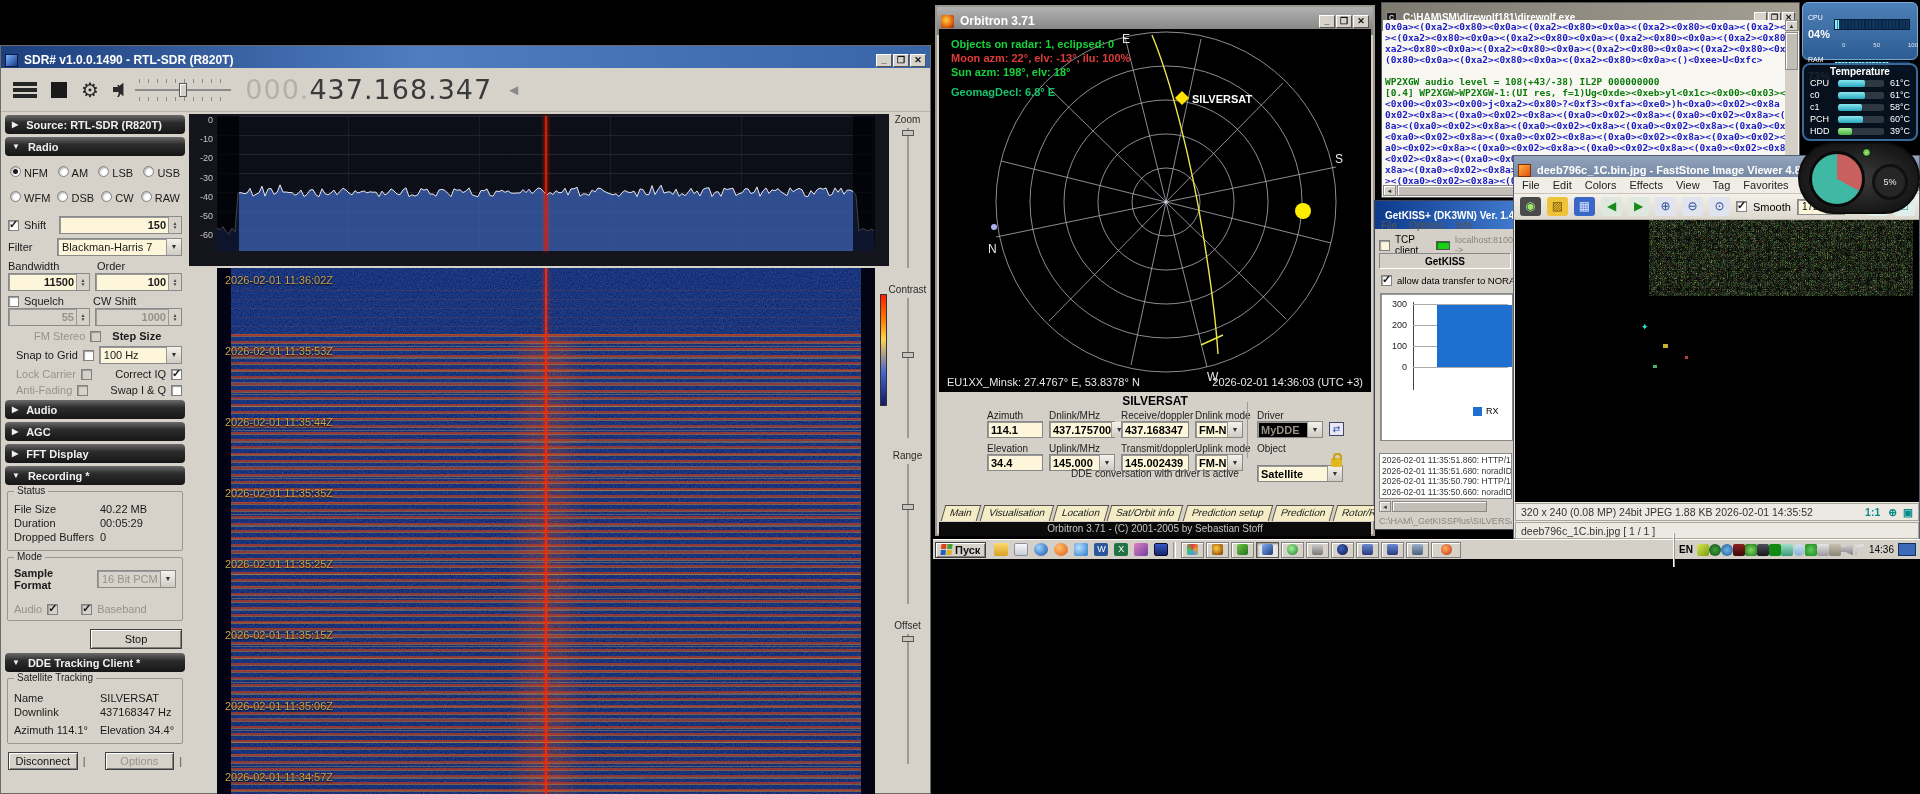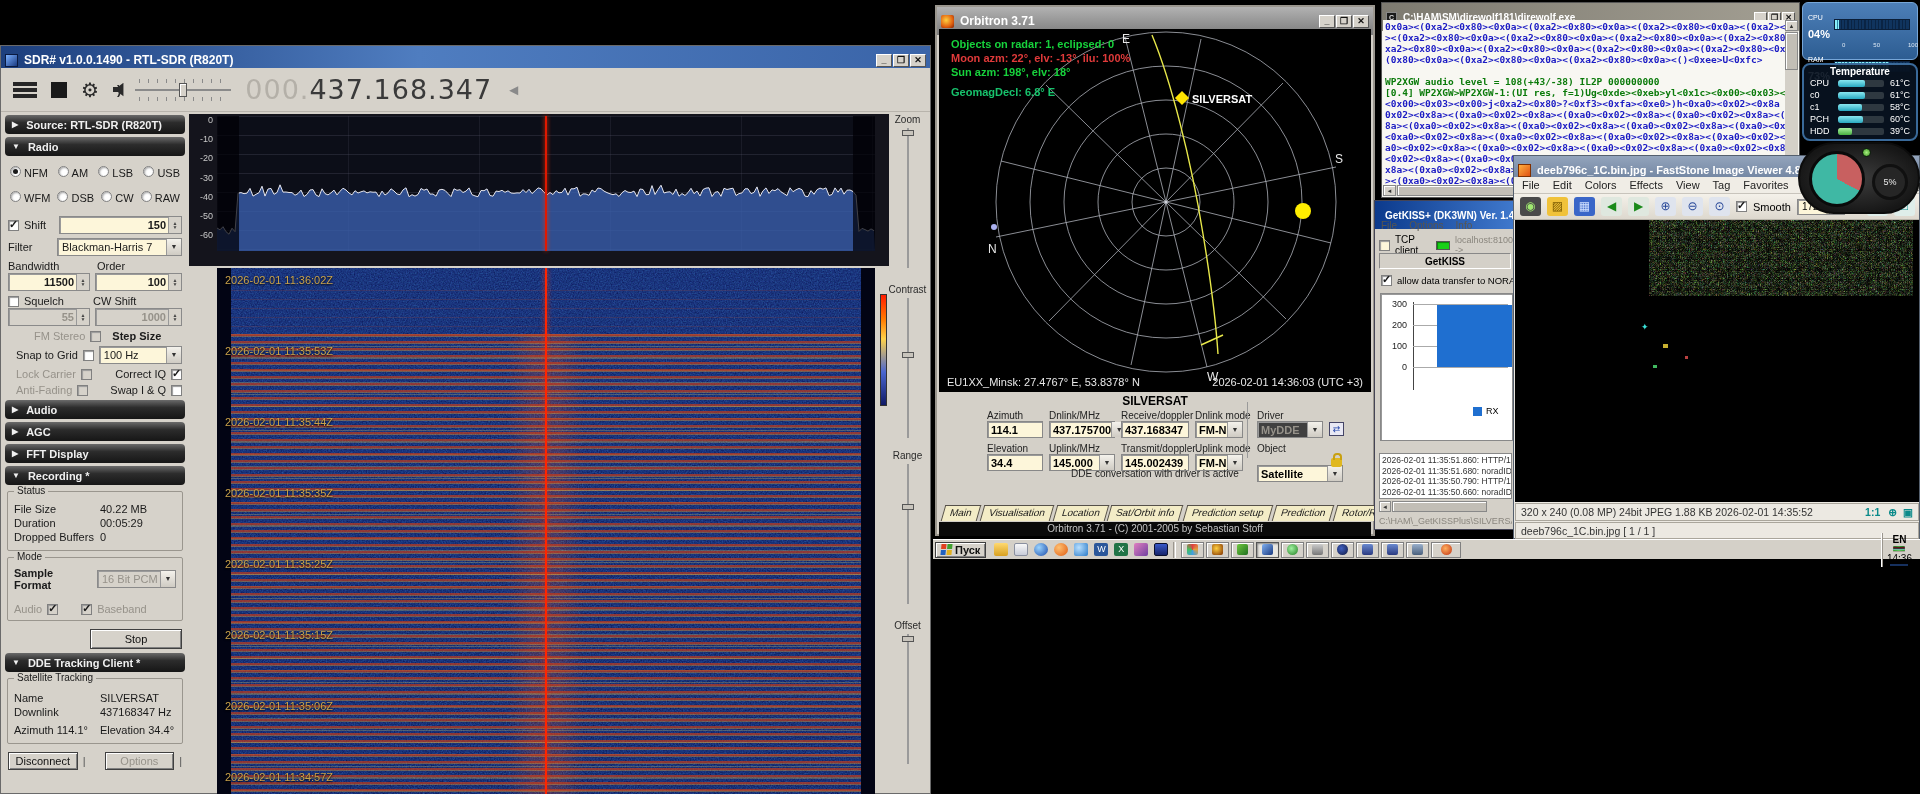--- a/index.html
+++ b/index.html
@@ -95,21 +95,21 @@
   #orbitron { left:935px; top:5px; width:440px; height:531px; background:#d4d0c8; border:2px solid #9a968e; z-index:8; }
   #orbitron .titlebar { height:20px; background:linear-gradient(#b2b2b2,#7c7c7c); color:#fff; }
   .orb-ico { width:13px; height:13px; background:radial-gradient(circle at 40% 40%,#ffd040,#e06010 60%,#802000); border-radius:2px; }
   .orb-body { position:absolute; left:2px; top:22px; width:432px; height:363px; background:#000; overflow:hidden; }
   .orb-info { position:absolute; left:12px; top:8px; font-size:11px; font-weight:bold; line-height:14px; }
   .orb-status { position:absolute; bottom:4px; width:100%; font-size:11px; color:#e8e8e8; }
   .orb-panel { position:absolute; left:2px; top:385px; width:432px; height:113px; background:#d4d0c8; font-size:10px; }
   .orb-f-lbl { position:absolute; font-size:10px; color:#222; }
   .orb-f { position:absolute; height:17px; background:#fdf6da; border:1px solid #888; box-shadow:inset 1px 1px 0 #999; font-size:11px; font-weight:bold; display:flex; align-items:center; padding-left:3px; }
   .orb-f .ddb { height:15px; margin-left:auto; }
-  .orb-f.dis { background:#404040; color:#96928a; }
+  .orb-f.dis { background:#000000; color:#96928a; }
   .orb-note { position:absolute; top:76px; width:100%; text-align:center; font-size:10px; color:#222; }
   .orb-vdiv { position:absolute; left:308px; top:10px; height:56px; width:1px; background:#9a9a9a; }
   .orb-tabs { position:absolute; left:2px; top:498px; width:432px; height:16px; display:flex; gap:3px; padding-left:4px; background:#d4d0c8; }
   .orb-tab { transform:skewX(-16deg); background:#f3ecc6; border:1px solid #55504a; border-bottom:none; font-size:10px; color:#1a1a1a; padding:1px 6px 0; white-space:nowrap; }
   .orb-copy { position:absolute; left:2px; top:515px; width:432px; height:14px; background:#0a0a0a; color:#c4c4c4; font-size:10px; text-align:center; line-height:14px; }
   .lockpad { position:absolute; width:11px; height:9px; background:#e0b820; border-radius:2px; }
   .lockpad::before { content:""; position:absolute; left:2px; top:-5px; width:5px; height:5px; border:2px solid #c8a010; border-bottom:none; border-radius:4px 4px 0 0; }
   .drv-ico { position:absolute; width:15px; height:14px; background:#e8e8f4; border:1px solid #446; font-size:9px; line-height:13px; text-align:center; color:#2244aa; }
 
   
@@ -186,21 +186,21 @@
   .start-btn { display:flex; align-items:center; gap:3px; height:16px; margin-left:2px; padding:0 5px; font-size:11px; font-weight:bold; }
   .winflag { width:11px; height:11px; display:grid; grid-template-columns:5px 5px; grid-template-rows:5px 5px; gap:1px; transform:skewX(-6deg); }
   .winflag i:nth-child(1){background:#e04020}.winflag i:nth-child(2){background:#40a030}.winflag i:nth-child(3){background:#2060c0}.winflag i:nth-child(4){background:#e0b020}
   .ql { display:flex; align-items:center; gap:6px; margin-left:8px; }
   .ql-ico { width:14px; height:13px; border-radius:2px; }
   .tb-div { width:3px; height:16px; margin:0 5px; border-left:1px solid #9a968e; border-right:1px solid #fff; }
   .tasks { display:flex; align-items:center; gap:2px; }
   .task-btn { width:23px; height:16px; background:#d6d2ca; border:1px solid #808080; box-shadow:inset 1px 1px 0 #fff; display:flex; align-items:center; justify-content:center; }
   .task-btn.pressed { background:#e8e6e0; box-shadow:inset 1px 1px 2px #888; border-color:#555; }
   .task-btn i { width:11px; height:11px; border-radius:2px; display:block; }
-  .tray { margin-left:auto; display:flex; align-items:center; gap:0; padding-right:4px; border-left:1px solid #9a968e; box-shadow:-1px 0 0 #fff; height:34px;flex-direction:column; }
+  .tray { margin-left:auto; display:flex; align-items:center; gap:0; padding-right:4px; border-left:1px solid #9a968e; box-shadow:-1px 0 0 #fff; height:34px; }
   .lang { font-size:10px; font-weight:bold; padding:1px 4px; }
   .tray-ico { width:12px; height:12px; border-radius:2px; }
   .clock { font-size:10px; padding:0 4px; }
   .mon-blue { width:18px; height:13px; background:#3a6ab8; border:1px solid #16305e; }
 </style>
 </head>
 <body>
 
 <div id="desktop">
 

